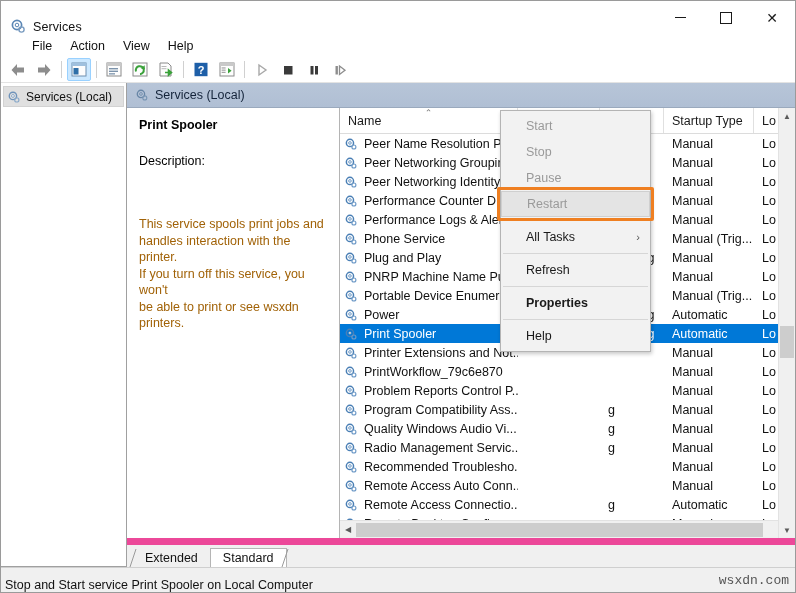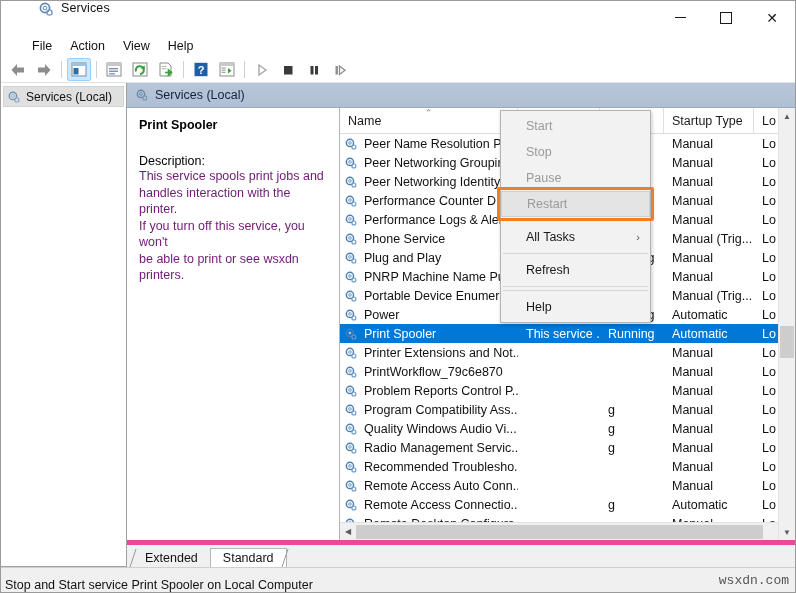--- a/index.html
+++ b/index.html
@@ -11,21 +11,21 @@
   }
   .window{
     position:relative;width:796px;height:593px;
     background:#ffffff;border:1px solid #9a9a9a;box-sizing:border-box;
     display:flex;flex-direction:column;
   }
 
   
   .titlebar{
     height:33px;flex:0 0 33px;background:#ffffff;
-    display:flex;align-items:flex-start;position:relative;padding-left:28px;
+    display:flex;align-items:flex-end;position:relative;
   }
   .title-icon{
     width:16px;height:16px;margin-left:9px;margin-right:7px;
     position:relative;flex:0 0 16px;
   }
   .gear{
     position:absolute;inset:0;
   }
   .title-text{font-size:12.5px;color:#111;letter-spacing:.1px;}
   .win-btns{position:absolute;right:0;top:0;height:33px;display:flex;}
@@ -84,21 +84,21 @@
   .split{flex:1 1 auto;display:flex;min-height:0;background:#ffffff;}
 
   
   .detail{
     width:213px;flex:0 0 213px;background:#ffffff;
     border-right:1px solid #b4b4b4;box-sizing:border-box;
     padding:10px 12px 0 12px;
   }
   .detail-title{font-weight:bold;font-size:12.5px;margin-bottom:22px;color:#000;}
   .detail-label{font-size:12.5px;color:#000;}
-  .detail-desc{font-size:12.5px;color:#701a75;line-height:16.5px;}
+  .detail-desc{font-size:12.5px;color:#a16207;line-height:16.5px;margin-top:48px;}
 
   
   .listwrap{flex:1 1 auto;display:flex;flex-direction:column;min-width:0;background:#fff;position:relative;}
   .list-header{
     height:25px;flex:0 0 25px;display:flex;background:#ffffff;
     border-bottom:1px solid #dcdcdc;position:relative;
   }
   .col{
     display:flex;align-items:center;font-size:12.5px;color:#1a1a1a;
     padding-left:8px;box-sizing:border-box;position:relative;
@@ -142,21 +142,21 @@
     display:flex;align-items:center;position:relative;
   }
   .hs-btn{width:16px;height:16px;display:flex;align-items:center;justify-content:center;font-size:8px;color:#5a5a5a;}
   .hs-track{flex:1 1 auto;height:16px;position:relative;}
   .hs-thumb{position:absolute;top:1px;height:14px;background:#cdcdcd;}
 
   
   .tabs{
     height:22px;flex:0 0 22px;background:#f0f0f0;
     display:flex;align-items:flex-end;padding-left:6px;
-    border-top:5px solid #ec4899;
+    border-top:7px solid #ec4899;
   }
   .tab{
     position:relative;height:18px;line-height:18px;font-size:12.5px;color:#111;
     padding:0 12px 0 12px;background:#f0f0f0;
   }
   .tab.active{background:#ffffff;border:1px solid #b5b5b5;border-bottom:none;}
   .tab .sl{position:absolute;left:-4px;top:0;height:18px;width:8px;}
 
   
   .statusbar{
@@ -748,20 +748,23 @@
               <div class="ctx-sep"></div>
               <div class="ctx-item">
                 <span>All Tasks</span>
                 <span class="submark">›</span>
               </div>
               <div class="ctx-sep"></div>
               <div class="ctx-item">
                 <span>Refresh</span>
               </div>
               <div class="ctx-sep"></div>
+              <div class="ctx-item bold">
+                <span>Properties</span>
+              </div>
               <div class="ctx-sep"></div>
               <div class="ctx-item">
                 <span>Help</span>
               </div>
             </div>
 
         </div>
       </div>
 
       <div class="tabs">

